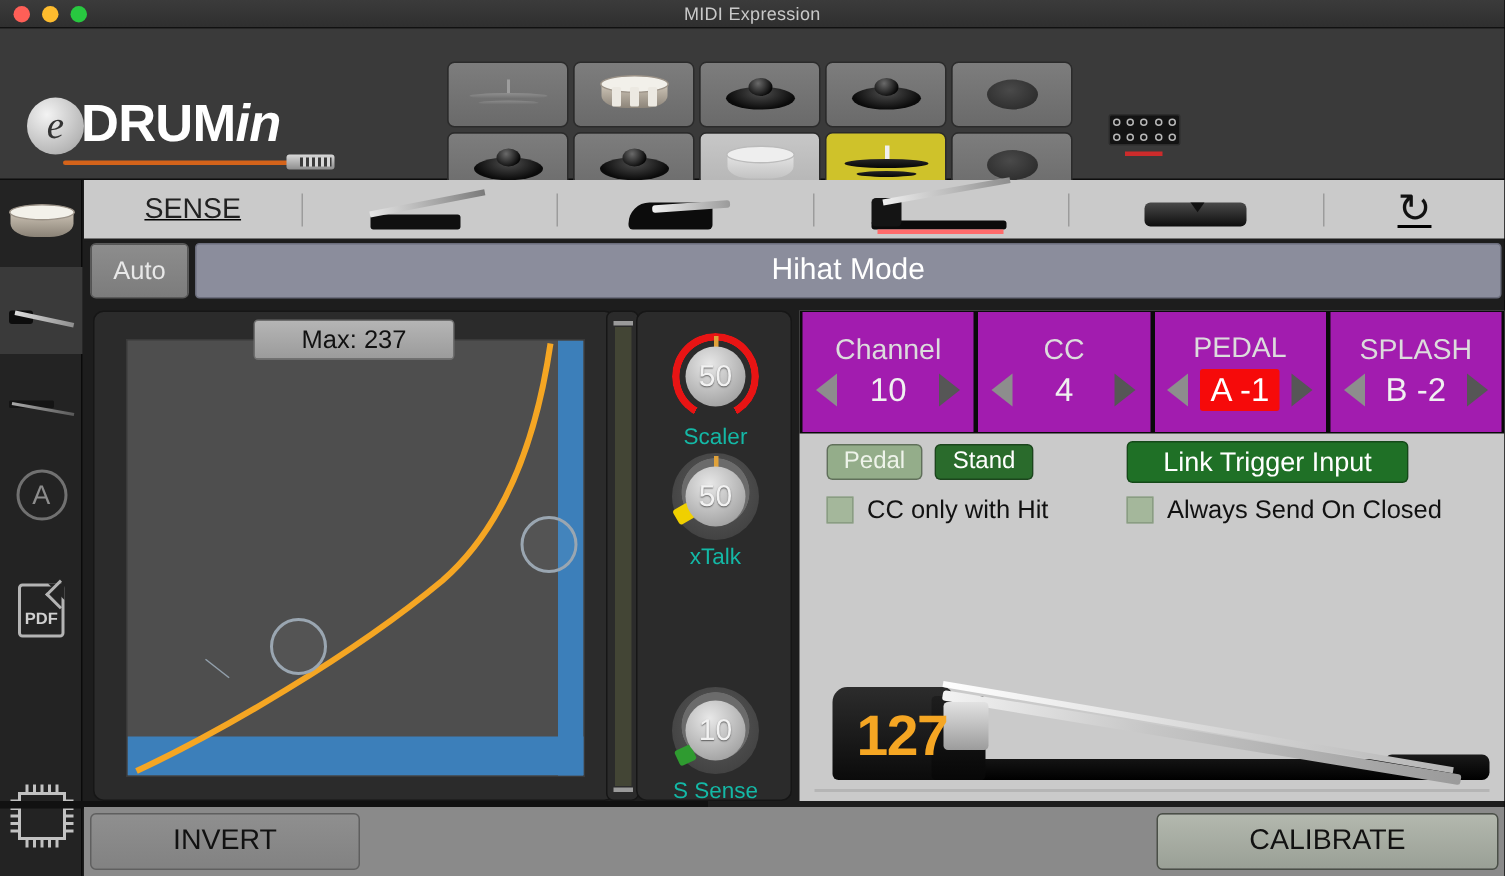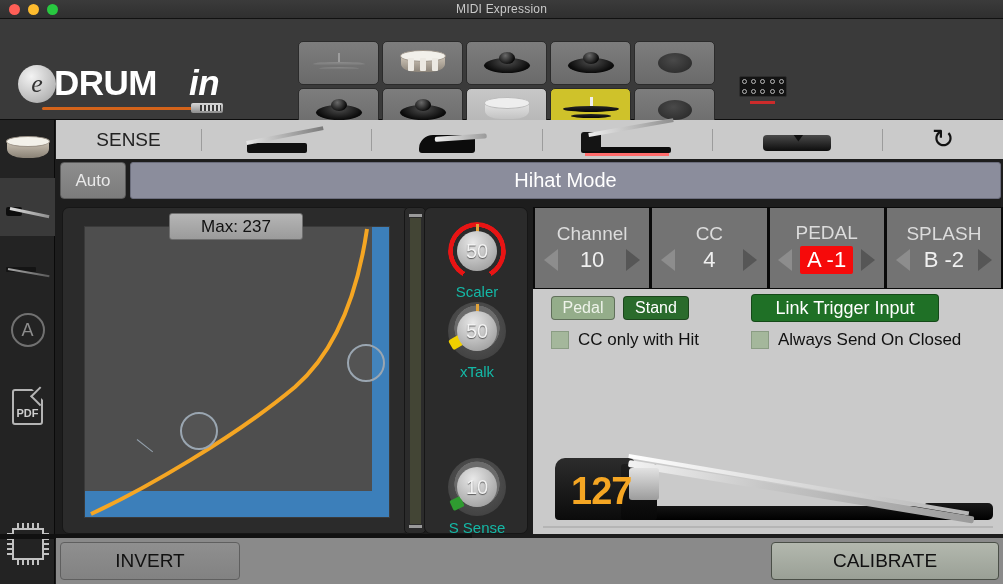--- a/index.html
+++ b/index.html
@@ -32,21 +32,21 @@
   .logo .lg-e{
     position:absolute; left:0; top:8px; width:38px;height:38px;border-radius:50%;
     background:radial-gradient(circle at 35% 30%, #f3f3f3, #b9b9b9 70%, #9a9a9a);
     color:#333; font-family:"Liberation Serif", serif; font-style:italic;
     font-size:26px; text-align:center; line-height:38px;
   }
   .logo .lg-t{
     position:absolute; left:36px; top:6px; color:#fff;
     font-size:35px; font-weight:700; letter-spacing:-0.5px;
   }
-  .logo .lg-t i{ font-style:italic;padding-left:32px; }
+  .logo .lg-t i{ font-style:italic; }
   .logo .lg-wire{
     position:absolute; left:24px; top:50px; width:152px; height:3px;
     background:#d4631a; border-radius:2px;
   }
   .logo .lg-plug{
     position:absolute; left:173px; top:46px; width:32px; height:10px;
     background:linear-gradient(#d8d8d8,#8d8d8d); border-radius:2px;
   }
   .logo .lg-plug::after{
     content:""; position:absolute; left:9px; top:2px; width:21px;height:6px;
@@ -136,21 +136,21 @@
   .sb-pdf::before{content:"";position:absolute;right:-2px;top:-2px;
     border-left:11px solid transparent;border-top:11px solid #232323;}
   .sb-pdf::after{content:"";position:absolute;right:-1px;top:-1px;width:12px;height:12px;
     border-left:2px solid #b4b4b4;border-bottom:2px solid #b4b4b4; transform:rotate(45deg) translate(3px,-4px);}
   .sb-chip{ width:32px;height:32px;border:2px solid #c2c2c2; position:relative;}
   .sb-chip i{position:absolute; background:#c2c2c2;}
 
   
   .sense{
     position:absolute; left:56px; top:120px; width:947px; height:39px;
-    background:#cacaca; display:flex; align-items:center;
+    background:#cacaca; display:flex; align-items:center;text-decoration:underline;
   }
   .sense-label{ width:145px; text-align:center; font-size:19px; color:#222; }
   .sep{ width:1px; height:22px; background:#9c9c9c; }
   .sense-cell{ flex:1; display:flex; align-items:center; justify-content:center;
     position:relative; height:39px; }
   .sense-cell.refresh{ flex:0 0 120px; }
   .refresh-ic{ font-size:27px; color:#111; line-height:1; }
   .ped-underline{ position:absolute; left:50%; transform:translateX(-50%);
     bottom:3px; width:84px; height:3px; background:#ff6b6b;}
 
@@ -229,21 +229,21 @@
   .knob .mark{ position:absolute; width:12px;height:11px; border-radius:2px; }
   .knob .mark.yellow{ background:#f0d000; left:2px; bottom:12px; transform:rotate(-30deg);}
   .knob .mark.green{ background:#2f9b30; left:3px; bottom:7px; transform:rotate(-25deg);}
   .knob-label{ margin-top:3px; color:#14b8a6; font-size:15px;}
 
   
   .rightpanel{ position:absolute; left:533px; top:207px; width:470px; height:327px;
     background:#cacaca; }
   .valuerow{ position:absolute; left:0; top:0; width:470px; height:82px;
     background:#0a0a0a; display:flex; gap:3px; padding:1px 2px;}
-  .vcell{ flex:1; background:#737373; display:flex; flex-direction:column;
+  .vcell{ flex:1; background:#a21caf; display:flex; flex-direction:column;
     align-items:center; justify-content:center;}
   .vcell .cap{ color:#dcdcdc; font-size:19px; margin-bottom:2px;}
   .vcell .row{ display:flex; align-items:center; justify-content:center; gap:8px; width:100%;}
   .arrow{ width:0;height:0; border-top:11px solid transparent; border-bottom:11px solid transparent; cursor:pointer;}
   .arrow.l{ border-right:14px solid #8d8d8d;}
   .arrow.r{ border-left:14px solid #565656;}
   .vval{ color:#f0f0f0; font-size:22px; min-width:52px; text-align:center;}
   .vval.red{ background:#f60a0a; color:#fff; padding:1px 7px; border-radius:2px; min-width:0;}
 
   .ctl{ position:absolute; left:0; top:85px; width:470px; height:75px;}

